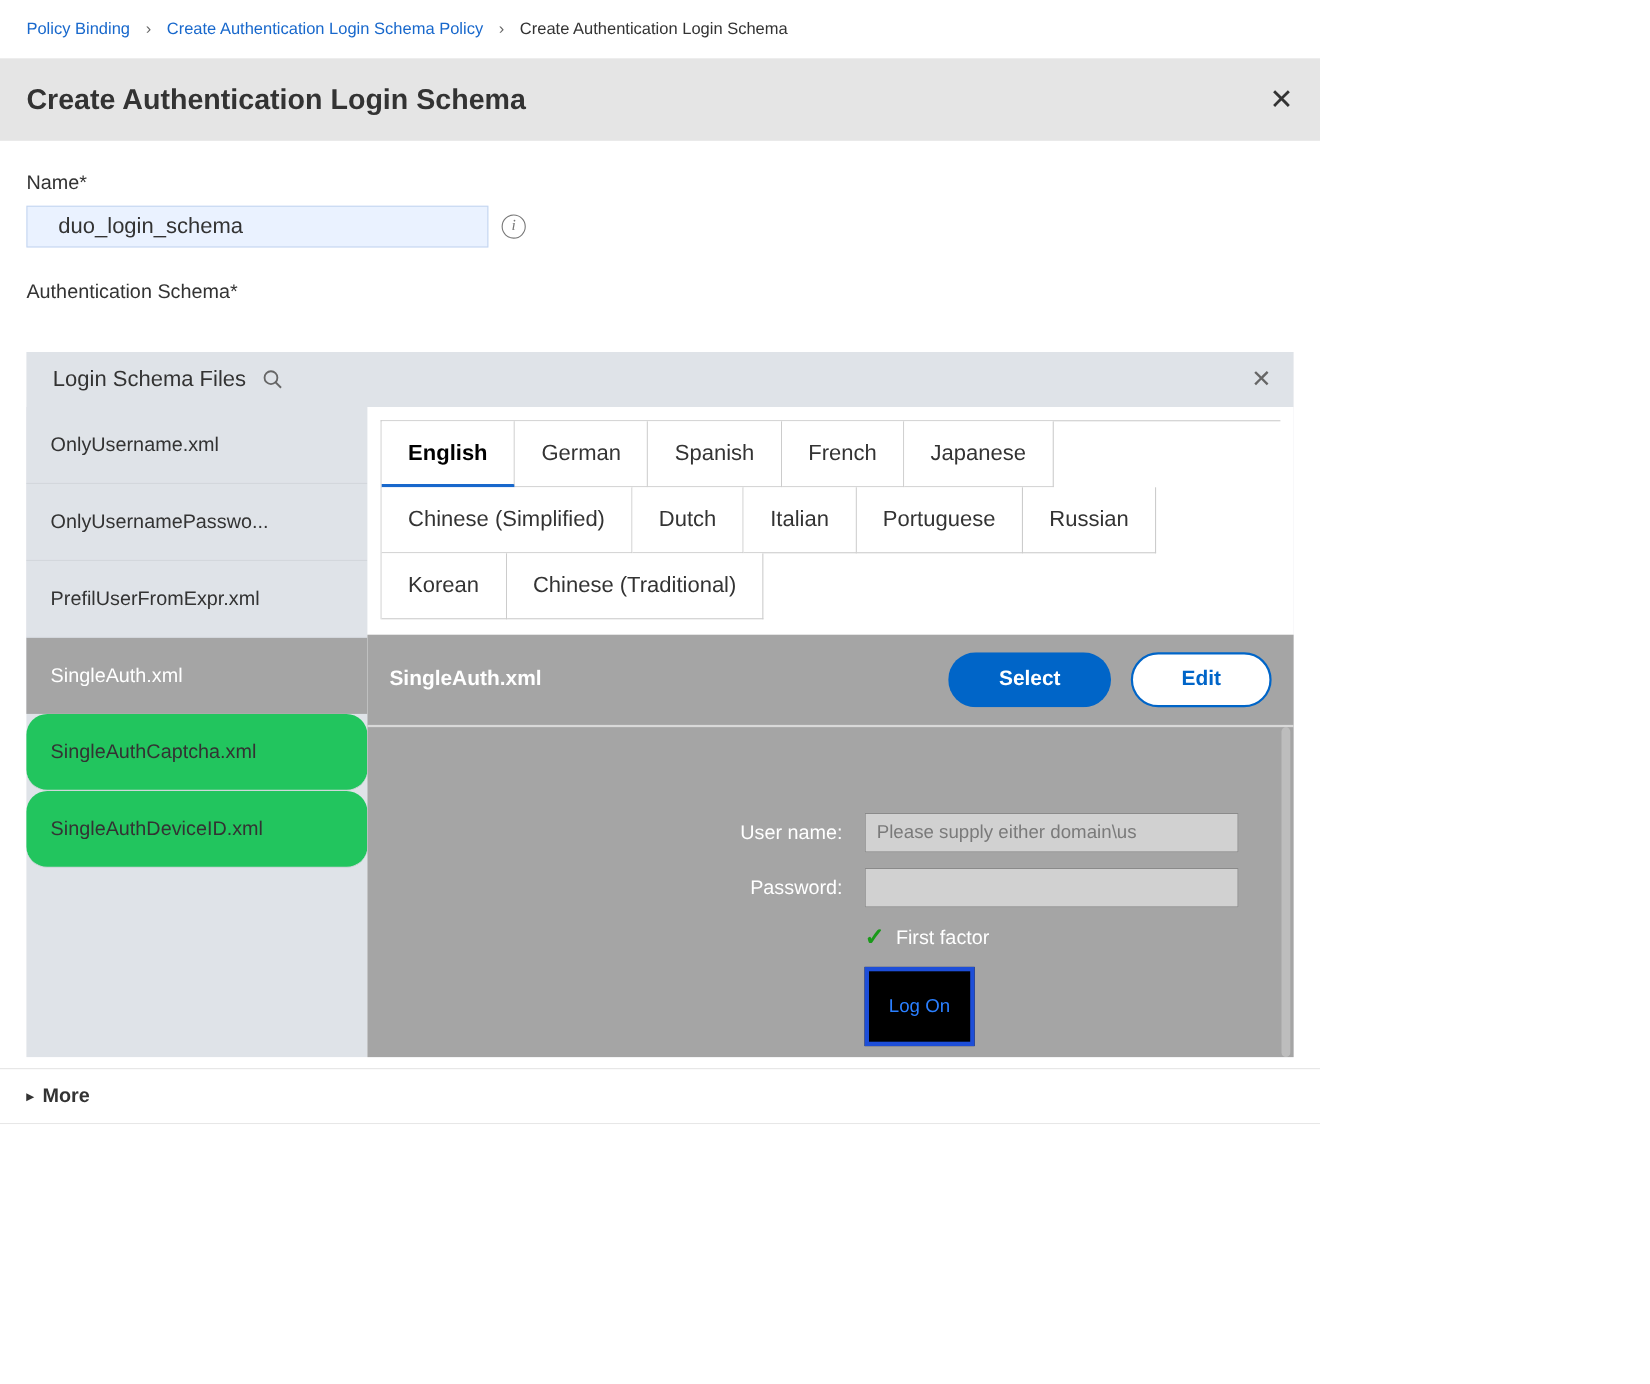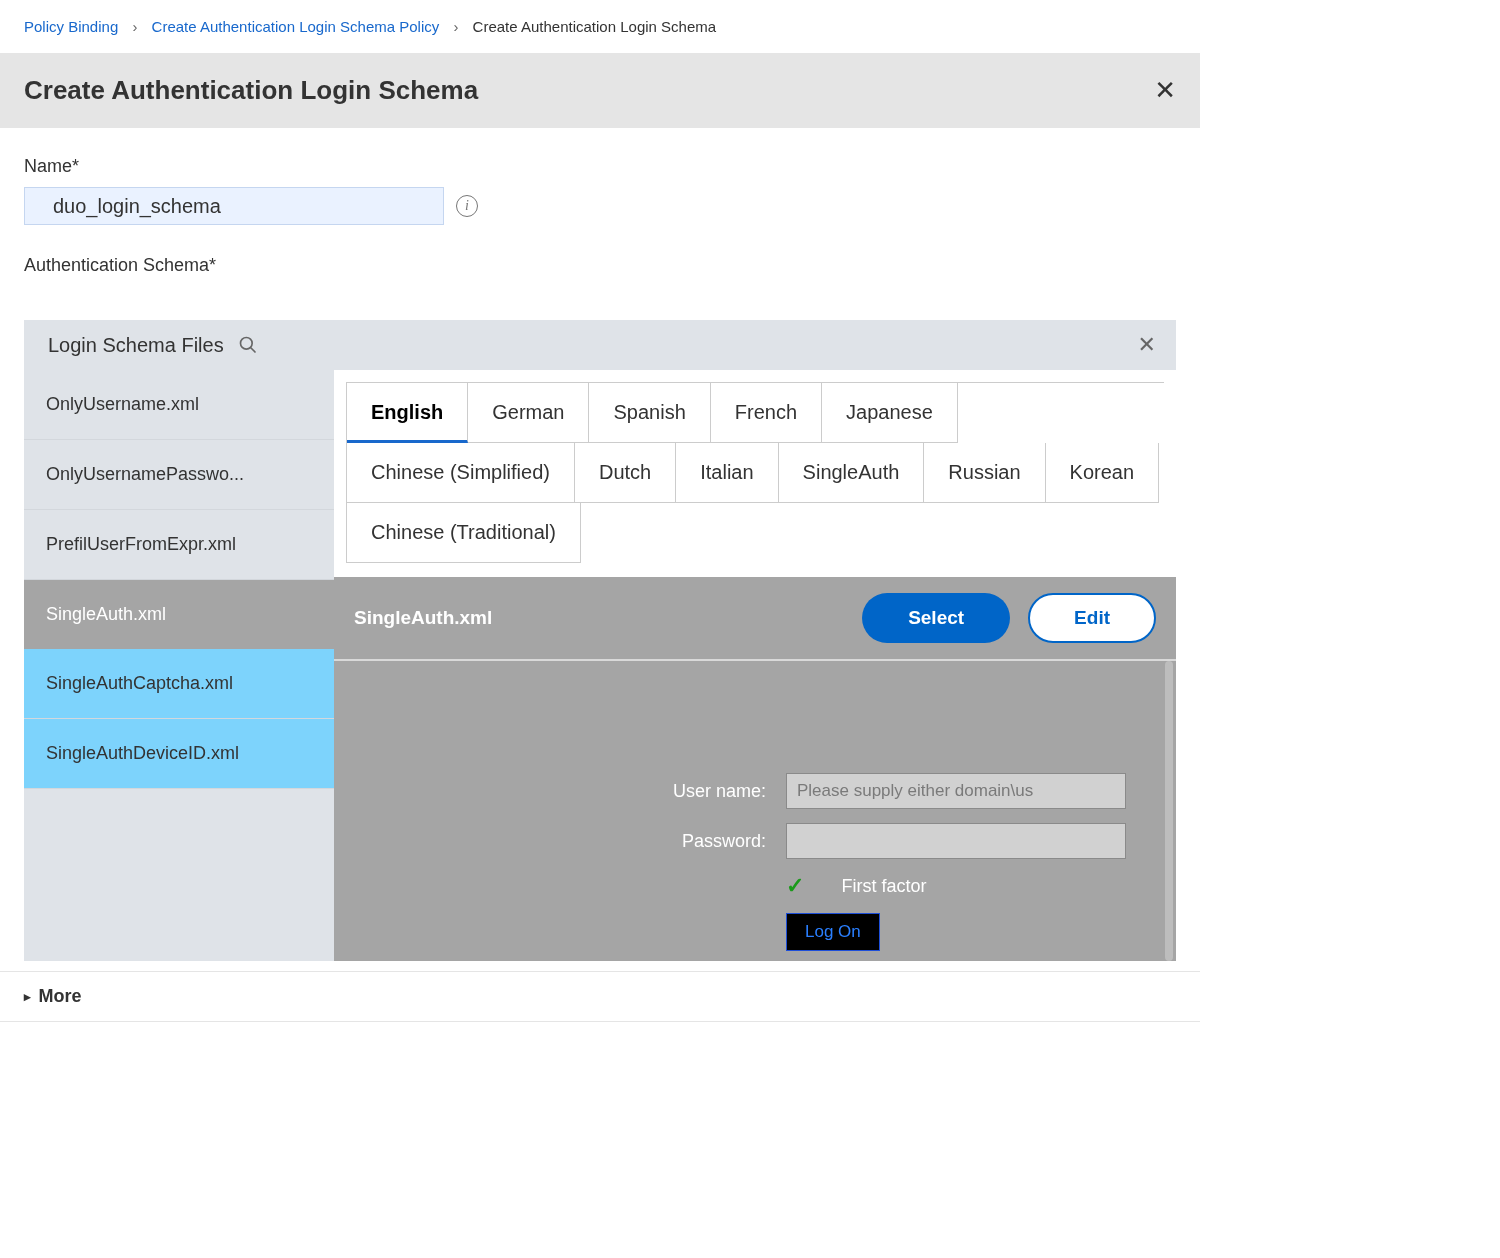--- a/index.html
+++ b/index.html
@@ -25,21 +25,21 @@
   .schema-panel { background: #dfe3e8; margin-top: 44px; position: relative; }
   .schema-panel-head { display: flex; justify-content: space-between; align-items: center; padding: 12px 20px 12px 24px; }
   .schema-head-left { display: flex; align-items: center; gap: 14px; font-size: 20px; color: #333; }
   .search-icon-svg { width: 20px; height: 20px; stroke: #666; stroke-width: 2; fill: none; }
   .schema-close-x { font-size: 22px; color: #666; cursor: pointer; }
 
   .schema-body { display: flex; align-items: stretch; }
   .file-list { width: 310px; display: flex; flex-direction: column; }
   .file-item { padding: 24px 22px; font-size: 18px; color: #333; cursor: pointer; white-space: nowrap; overflow: hidden; text-overflow: ellipsis; border-bottom: 1px solid #d3d7dc; background: #dfe3e8; }
   .file-item.selected { background: #a5a5a5; color: #fff; border-bottom: none; }
-  .file-item.below-selected { background: #7dd3fc; }
+  .file-item.below-selected { background: #22c55e; border-radius: 19px; }
 
   .preview-pane { flex: 1; background: #fff; position: relative; display: flex; flex-direction: column; }
   .lang-tabs-row { display: flex; flex-wrap: wrap; margin: 12px 12px 0 12px; border-top: 1px solid #ccc; border-left: 1px solid #ccc; }
   .lang-tab { border-right: 1px solid #ccc; border-bottom: 1px solid #ccc; padding: 18px 24px; font-size: 20px; color: #333; cursor: pointer; background: #fff; }
   .lang-tab.active { font-weight: 700; color: #000; border-bottom: 3px solid #1868cc; padding-bottom: 0; }
 
   .selected-file-bar { background: #a5a5a5; margin-top: 14px; padding: 16px 20px; display: flex; align-items: center; justify-content: space-between; border-bottom: 2px solid #d9d9d9; }
   .selected-file-name { color: #fff; font-weight: 700; font-size: 19px; }
   .file-bar-buttons { display: flex; gap: 18px; }
   .btn-pill { border-radius: 999px; padding: 12px 44px; font-size: 19px; font-weight: 600; cursor: pointer; border: 2px solid transparent; }
@@ -47,22 +47,22 @@
   .btn-pill.outline { background: #fff; color: #0065c8; border-color: #0065c8; }
 
   .login-preview { background: #a5a5a5; flex: 1; display: flex; flex-direction: column; align-items: flex-start; justify-content: flex-end; padding: 40px 30px 10px 30px; gap: 14px; min-height: 300px; position: relative; }
   .login-row-wrap { display: flex; flex-direction: column; gap: 14px; align-self: flex-end; margin-right: 20px; }
   .login-row { display: flex; align-items: center; gap: 20px; }
   .login-lbl { color: #fff; font-size: 18px; text-align: right; width: 130px; }
   .login-inp { width: 340px; height: 36px; border: 1px solid #8a8a8a; background: #d1d1d1; padding: 0 10px; font-size: 17px; color: #555; }
   .login-inp::placeholder { color: #7a7a7a; }
   .factor-row { display: flex; align-items: center; gap: 10px; margin-left: 150px; }
   .checkmark { color: #1a9a1a; font-size: 22px; font-weight: bold; }
-  .factor-text { color: #fff; font-size: 18px; margin-left: 27px; }
-  .logon-btn { margin-left: 150px; background: #000; color: #2a7fff; border: 1px solid #1d4ed8; padding: 8px 18px; font-size: 17px; cursor: pointer; width: fit-content; }
+  .factor-text { color: #fff; font-size: 18px; }
+  .logon-btn { margin-left: 150px; background: #000; color: #2a7fff; border: 4px solid #1d4ed8; padding: 22px 18px; font-size: 17px; cursor: pointer; width: fit-content; }
   .login-scroll { position: absolute; right: 3px; top: 0; bottom: 0; width: 8px; background: #bdbdbd; border-radius: 4px; }
 
   .more-bar { padding: 14px 24px; font-size: 18px; font-weight: 600; color: #333; cursor: pointer; display: flex; align-items: center; gap: 8px; border-top: 1px solid #e5e5e5; border-bottom: 1px solid #e5e5e5; margin-top: 10px; }
   .more-caret { font-size: 13px; }
 
   .footer-buttons { padding: 24px 8px; display: flex; gap: 18px; }
   .btn-pill.small { padding: 12px 42px; }
 </style>
 </head>
 <body>
@@ -115,21 +115,21 @@
         <div class="preview-pane">
           <div class="lang-tabs-row">
             <div class="lang-tab active">English</div>
             <div class="lang-tab">German</div>
             <div class="lang-tab">Spanish</div>
             <div class="lang-tab">French</div>
             <div class="lang-tab">Japanese</div>
             <div class="lang-tab">Chinese (Simplified)</div>
             <div class="lang-tab">Dutch</div>
             <div class="lang-tab">Italian</div>
-            <div class="lang-tab">SingleAuth</div>
+            <div class="lang-tab">Portuguese</div>
             <div class="lang-tab">Russian</div>
             <div class="lang-tab">Korean</div>
             <div class="lang-tab">Chinese (Traditional)</div>
           </div>
 
           <div class="selected-file-bar">
             <span class="selected-file-name">SingleAuth.xml</span>
             <div class="file-bar-buttons">
               <button class="btn-pill primary">Select</button>
               <button class="btn-pill outline">Edit</button>

